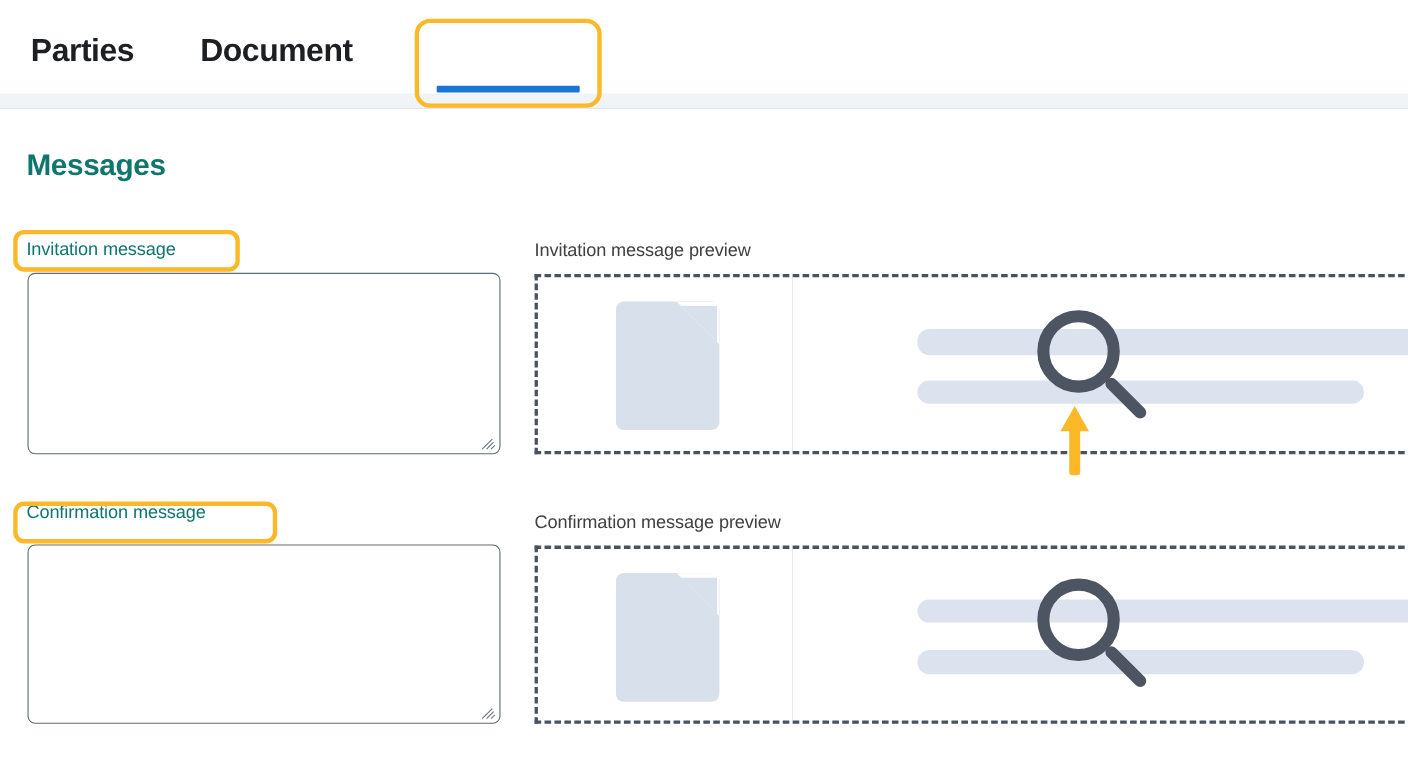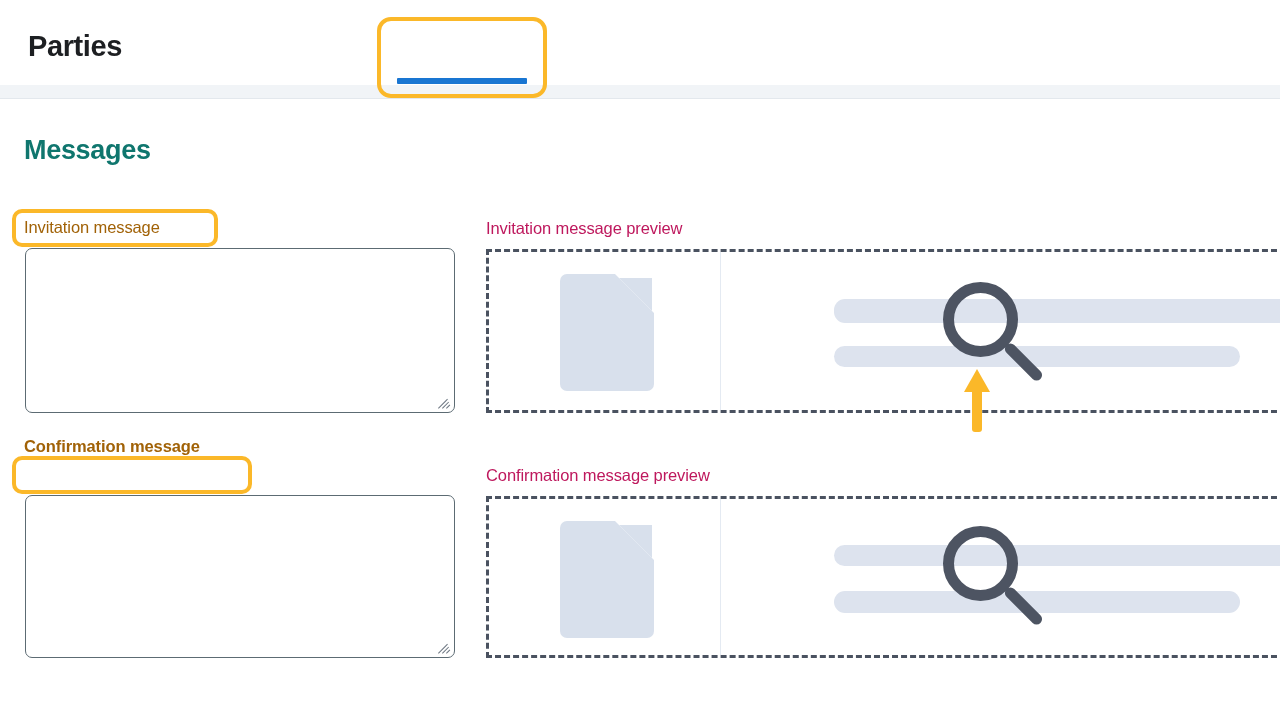--- a/index.html
+++ b/index.html
@@ -56,24 +56,24 @@
 
   
   .page-title {
     position:absolute; left:24px; top:135px;
     font-size:27px; font-weight:700; color:#0f766e; letter-spacing:-0.3px;
   }
 
   
   .field-label {
     position:absolute;
-    font-size:16.5px; color:#a16207; font-weight:400; letter-spacing:-0.1px;
+    font-size:16.5px; color:#0f766e; font-weight:400; letter-spacing:-0.1px;
   }
   .label-invitation { left:24px; top:218px; }
-  .label-confirmation { left:24px; top:437px;font-weight:bold; }
+  .label-confirmation { left:24px; top:457px; }
 
   
   .ta-wrap { position:absolute; }
   .ta {
     width:100%; height:100%;
     border:1px solid #5c6b73;
     border-radius:7px;
     background:#ffffff;
     resize:none;
     font-family:"Liberation Sans", sans-serif;
@@ -93,21 +93,21 @@
     background:#6b7580; height:1px; transform-origin: 0 0;
     transform: rotate(-45deg);
   }
   .resize-grip i:nth-child(1){ width:13px; left:1px; top:13px; }
   .resize-grip i:nth-child(2){ width:9px;  left:5px; top:13px; }
   .resize-grip i:nth-child(3){ width:5px;  left:9px; top:13px; }
 
   
   .preview-label {
     position:absolute;
-    font-size:16.5px; color:#be185d; letter-spacing:-0.1px;
+    font-size:16.5px; color:#404040; letter-spacing:-0.1px;
   }
   .plabel-invitation { left:486px; top:219px; }
   .plabel-confirmation { left:486px; top:466px; }
 
   
   .preview-box {
     position:absolute;
     border:3px dashed #4a5260;
     border-right:none;
     background:#ffffff;
@@ -181,20 +181,21 @@
     border-radius:0 0 3px 3px;
   }
 </style>
 </head>
 <body>
 
 <div id="root">
 
   <div class="tabbar">
     <div class="tab tab-parties">Parties</div>
+    <div class="tab tab-document">Document</div>
     <div class="tab-underline"></div>
   </div>
   <div class="header-strip"></div>
 
   <div class="hl hl-settings"></div>
 
   <div class="page-title">Messages</div>
 
   <div class="field-label label-invitation">Invitation message</div>
   <div class="hl hl-invitation"></div>

